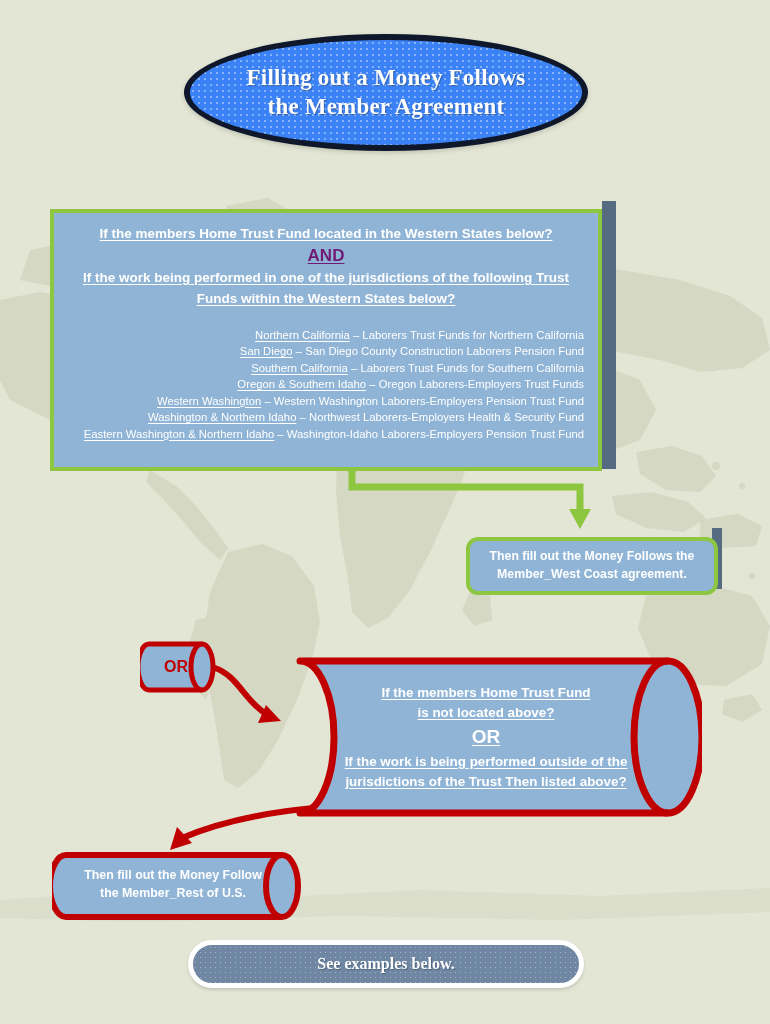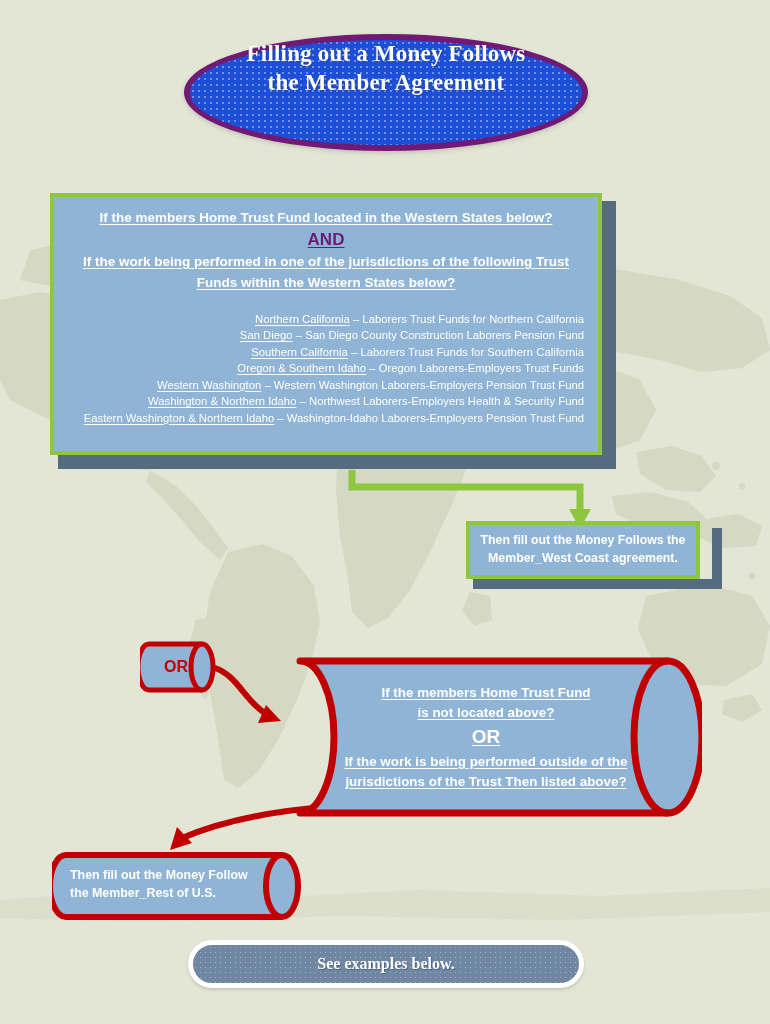--- a/index.html
+++ b/index.html
@@ -27,25 +27,25 @@
     pointer-events: none;
   }
   
   #title-ellipse {
     position: absolute;
     left: 184px;
     top: 34px;
     width: 404px;
     height: 117px;
     border-radius: 50%;
-    background: #1d4ed8;
-    border: 6px solid #701a75;
+    background: #3b82f6;
+    border: 6px solid #0f172a;
     box-sizing: border-box;
     display: flex;
-    align-items: flex-start;
+    align-items: center;
     justify-content: center;
     z-index: 5;
     box-shadow: 0 2px 4px rgba(90,100,80,0.25);
   }
   #title-ellipse::before {
     content: "";
     position: absolute;
     left: 0; top: 0; right: 0; bottom: 0;
     border-radius: 50%;
     background-image:
@@ -70,21 +70,21 @@
   .green-3d {
     position: absolute;
     z-index: 4;
   }
   .green-3d .shadow-face {
     position: absolute;
     background: #546b80;
   }
   .green-3d .front {
     position: absolute;
-    left: 0; top: 0;
+    left: 0; top: 16px;
     border: 4px solid #8dc63f;
     background: #8fb4d6;
     box-sizing: border-box;
   }
   #cond-box {
     left: 50px;
     top: 193px;
     width: 566px;
     height: 276px;
   }
@@ -131,25 +131,26 @@
     text-underline-offset: 2px;
   }
   
   #west-box {
     left: 466px;
     top: 521px;
     width: 256px;
     height: 68px;
   }
   #west-box .front {
-    width: 234px;
+    width: 252px;
     height: 58px;
     display: flex;
     align-items: center;
     justify-content: center;
+    border-radius: 12px;
   }
   #west-box-text {
     color: #ffffff;
     font-size: 12.3px;
     font-weight: bold;
     line-height: 1.45;
     text-align: center;
     white-space: pre-line;
     padding: 0 6px;
   }
@@ -224,20 +225,21 @@
   }
   #rest-cyl-text {
     position: absolute;
     left: 18px;
     top: 16px;
     width: 206px;
     color: #ffffff;
     font-size: 12.4px;
     font-weight: bold;
     line-height: 1.45;
+    text-align: center;
     white-space: pre-line;
     z-index: 3;
   }
   
   #footer-pill {
     position: absolute;
     left: 188px;
     top: 940px;
     width: 396px;
     height: 48px;

